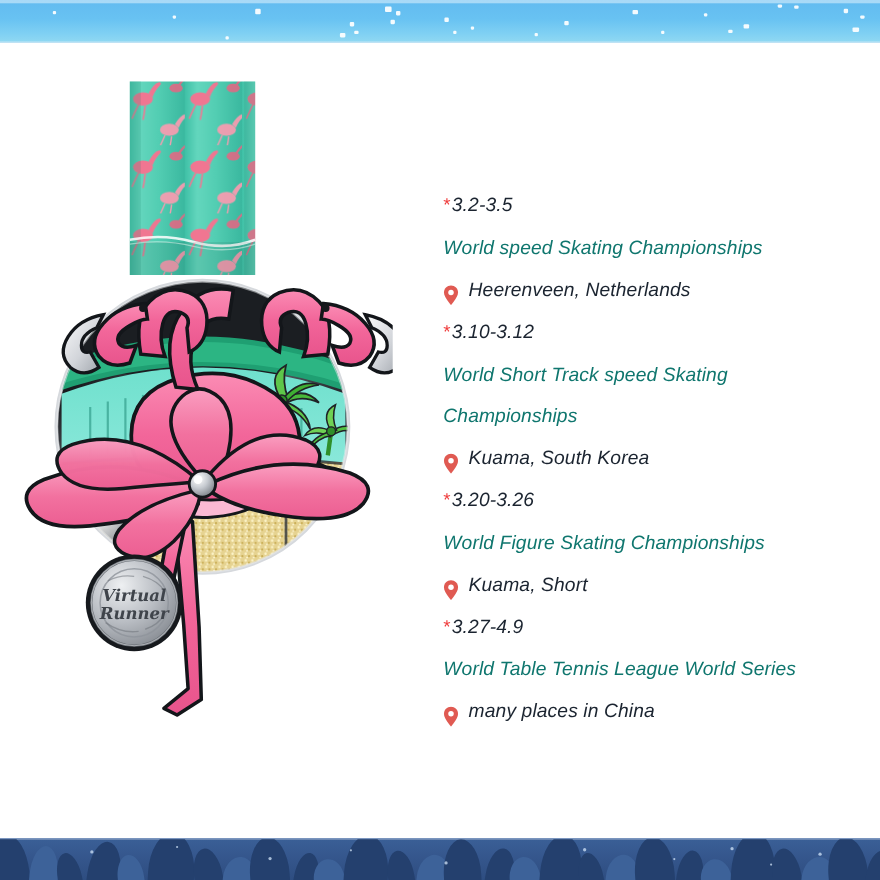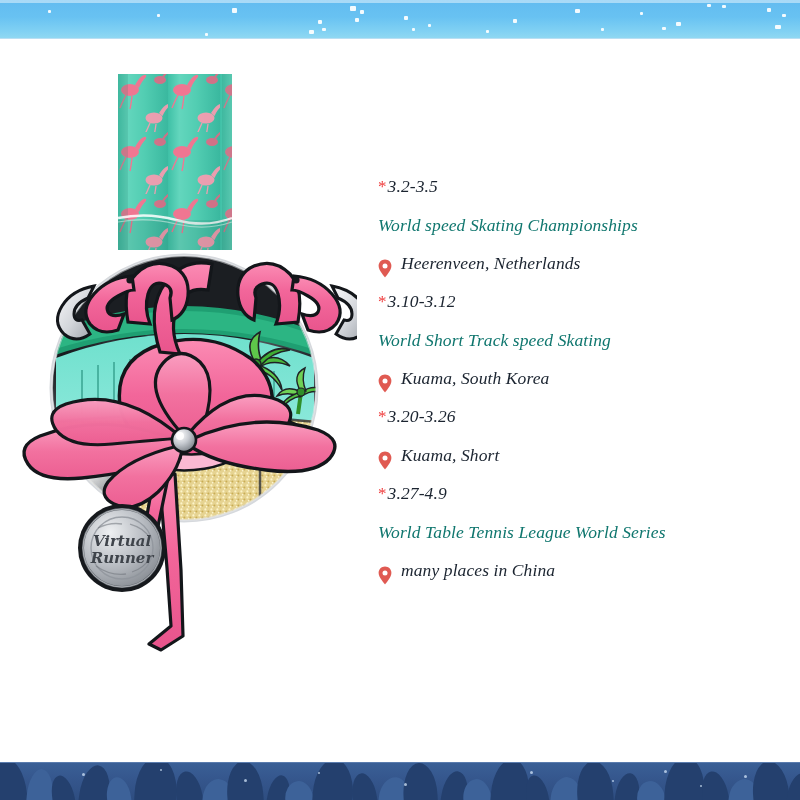--- a/index.html
+++ b/index.html
@@ -85,27 +85,28 @@
     white-space: nowrap;
   }
 
   .events {
     position: absolute;
     left: 378px;
     top: 167px;
     width: 400px;
   }
   .evt-line {
-    font-family: Liberation Serif, serif;
+    font-family: Liberation Sans, sans-serif;
     font-size: 17.5px;
     line-height: 38px;
     color: #1b2430;
     white-space: nowrap;
     font-style: italic;
     letter-spacing: 0.1px;
+    margin-left: 25px;
   }
   .evt-date { color: #1b2430; }
   .evt-date .star {
     color: #ef3b3b;
     font-style: normal;
     font-size: 17px;
     padding-right: 1px;
   }
   .evt-title { color: #0f766e; }
   .evt-loc { display: flex; align-items: center; }
@@ -414,33 +415,35 @@
           <circle cx="7" cy="6.9" r="2.5" fill="#ffffff"></circle>
         </svg>
       </span>
       <span class="evt-loc-text">Heerenveen, Netherlands</span>
     </div>
 
     <div class="evt-line evt-date">
       <span class="star">*</span><span>3.10-3.12</span>
     </div>
     <div class="evt-line evt-title">World Short Track speed Skating</div>
+    <div class="evt-line evt-title">Championships</div>
     <div class="evt-line evt-loc">
       <span class="pin-icon">
         <svg width="14" height="19" viewBox="0 0 14 19" xmlns="http://www.w3.org/2000/svg">
           <path d="M7 0.6 C3.4 0.6 0.6 3.4 0.6 7 C0.6 11.4 7 18.4 7 18.4 C7 18.4 13.4 11.4 13.4 7 C13.4 3.4 10.6 0.6 7 0.6 Z" fill="#e05a52"></path>
           <circle cx="7" cy="6.9" r="2.5" fill="#ffffff"></circle>
         </svg>
       </span>
       <span class="evt-loc-text">Kuama, South Korea</span>
     </div>
 
     <div class="evt-line evt-date">
       <span class="star">*</span><span>3.20-3.26</span>
     </div>
+    <div class="evt-line evt-title">World Figure Skating Championships</div>
     <div class="evt-line evt-loc">
       <span class="pin-icon">
         <svg width="14" height="19" viewBox="0 0 14 19" xmlns="http://www.w3.org/2000/svg">
           <path d="M7 0.6 C3.4 0.6 0.6 3.4 0.6 7 C0.6 11.4 7 18.4 7 18.4 C7 18.4 13.4 11.4 13.4 7 C13.4 3.4 10.6 0.6 7 0.6 Z" fill="#e05a52"></path>
           <circle cx="7" cy="6.9" r="2.5" fill="#ffffff"></circle>
         </svg>
       </span>
       <span class="evt-loc-text">Kuama, Short</span>
     </div>
 

